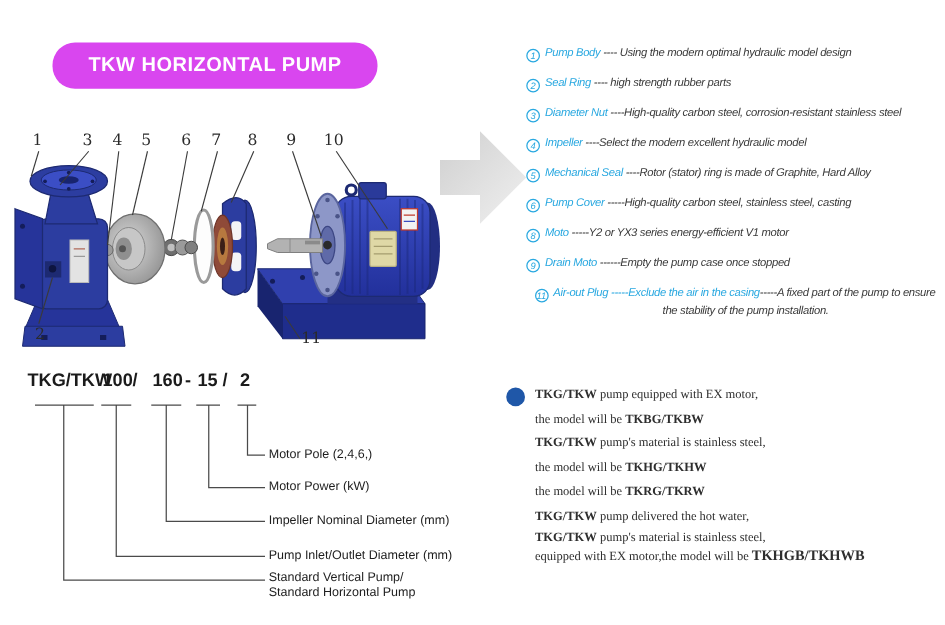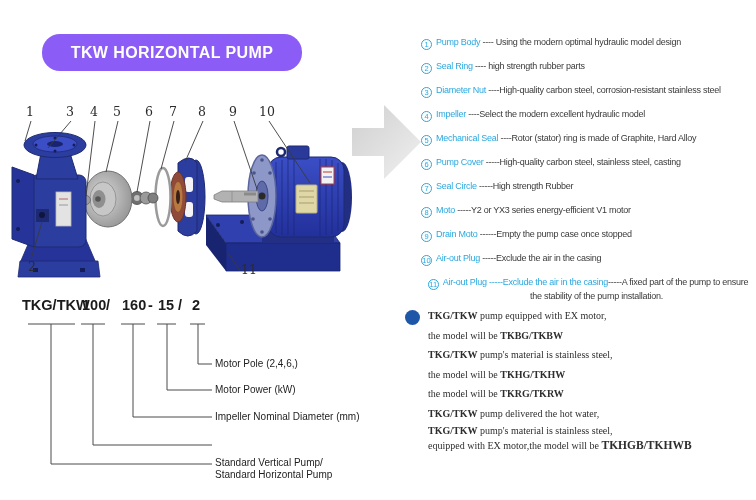--- a/index.html
+++ b/index.html
@@ -5,21 +5,21 @@
   html,body{margin:0;padding:0;}
   body{
     width:756px;height:500px;position:relative;overflow:hidden;
     background:#ffffff;
     font-family:"Liberation Sans",sans-serif;
     -webkit-font-smoothing:antialiased;
   }
   
   .banner{
     position:absolute;left:42px;top:34px;width:260px;height:37px;
-    background:#8b5cf6;border-radius:18px;
+    background:#d946ef;border-radius:18px;
     display:flex;align-items:center;justify-content:center;
   }
   .banner span{
     color:#ffffff;font-weight:bold;font-size:16px;letter-spacing:.4px;
   }
   
   .diagram{position:absolute;left:0;top:95px;width:430px;height:200px;}
   .diagram svg{position:absolute;left:0;top:0;}
   .dn{
     position:absolute;font-family:"DejaVu Serif",serif;font-size:12.5px;color:#2b2b2b;
@@ -30,20 +30,21 @@
   .dn8{left:198px;top:10px}.dn9{left:229px;top:10px}.dn10{left:259px;top:10px}
   .dn2{left:28px;top:165px}.dn11{left:241px;top:168px}
   
   .parts-list{
     position:absolute;left:421px;top:36px;width:334px;
     font-size:9px;letter-spacing:-.25px;color:#3a3a3a;
   }
   .part-row{
     padding-left:17px;text-indent:-17px;line-height:13px;margin-bottom:10px;
     white-space:nowrap;
+    font-style:italic;
   }
   .part-row.wrap{white-space:normal;text-align:center;}
   .pnum{
     display:inline-flex;align-items:center;justify-content:center;
     width:11px;height:11px;border:1px solid #29a8e0;border-radius:50%;
     color:#29a8e0;font-size:7.5px;letter-spacing:0;text-indent:0;
     margin-right:4px;vertical-align:-2px;box-sizing:border-box;
   }
   .pname{color:#29a8e0;}
   .pdesc{color:#3a3a3a;}
@@ -234,24 +235,22 @@
   <span class="dn dn11">11</span>
 </div>
 
 <div class="parts-list">
   <div class="part-row"><span class="pnum">1</span><span class="pname">Pump Body</span><span class="pdesc"> ---- Using the modern optimal hydraulic model design</span></div>
   <div class="part-row"><span class="pnum">2</span><span class="pname">Seal Ring</span><span class="pdesc"> ---- high strength rubber parts</span></div>
   <div class="part-row"><span class="pnum">3</span><span class="pname">Diameter Nut</span><span class="pdesc"> ----High-quality carbon steel, corrosion-resistant stainless steel</span></div>
   <div class="part-row"><span class="pnum">4</span><span class="pname">Impeller</span><span class="pdesc"> ----Select the modern excellent hydraulic model</span></div>
   <div class="part-row"><span class="pnum">5</span><span class="pname">Mechanical Seal</span><span class="pdesc"> ----Rotor (stator) ring is made of Graphite, Hard Alloy</span></div>
   <div class="part-row"><span class="pnum">6</span><span class="pname">Pump Cover</span><span class="pdesc"> -----High-quality carbon steel, stainless steel, casting</span></div>
-  <div class="part-row"><span class="pnum">7</span><span class="pname">Seal Circle</span><span class="pdesc"> -----High strength Rubber</span></div>
   <div class="part-row"><span class="pnum">8</span><span class="pname">Moto</span><span class="pdesc"> -----Y2 or YX3 series energy-efficient V1 motor</span></div>
   <div class="part-row"><span class="pnum">9</span><span class="pname">Drain Moto</span><span class="pdesc"> ------Empty the pump case once stopped</span></div>
-  <div class="part-row"><span class="pnum">10</span><span class="pname">Air-out Plug</span><span class="pdesc"> -----Exclude the air in the casing</span></div>
   <div class="part-row wrap"><span class="pnum">11</span><span class="pname">Air-out Plug -----Exclude the air in the casing</span><span class="pdesc">-----A fixed part of the pump to ensure the stability of the pump installation.</span></div>
 </div>
 
 <div class="model">
   <span class="mseg mp1">TKG/TKW</span>
   <span class="mseg mp2">100</span>
   <span class="mseg mp3">/</span>
   <span class="mseg mp4">160</span>
   <span class="mseg mp5">-</span>
   <span class="mseg mp6">15</span>
@@ -264,20 +263,21 @@
       <path d="M66,27 L90,27 M78,27 L78,148 L197,148"></path>
       <path d="M106,27 L130,27 M118,27 L118,120 L197,120"></path>
       <path d="M142,27 L161,27 M152,27 L152,93 L197,93"></path>
       <path d="M175,27 L190,27 M183,27 L183,67 L197,67"></path>
     </g>
   </svg>
 
   <span class="mlabel ml0">Motor Pole (2,4,6,)</span>
   <span class="mlabel ml1">Motor Power  (kW)</span>
   <span class="mlabel ml2">Impeller Nominal Diameter (mm)</span>
+  <span class="mlabel ml3">Pump Inlet/Outlet Diameter (mm)</span>
   <span class="mlabel ml4">Standard Vertical Pump/</span>
   <span class="mlabel ml5">Standard  Horizontal Pump</span>
 </div>
 
 <div class="variants">
   <span class="bullet"></span>
   <div class="vrows">
     <div class="vrow">
       <div class="vline"><span class="vbrand">TKG/TKW</span><span> pump equipped with EX motor,</span></div>
       <div class="vline"><span>the model will be </span><span class="vcode">TKBG/TKBW</span></div>

